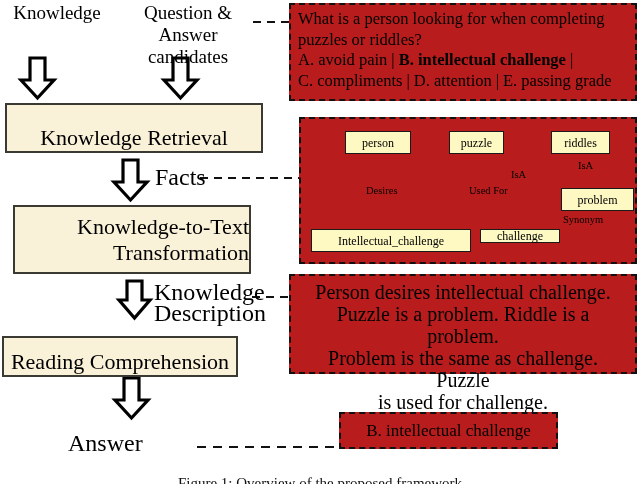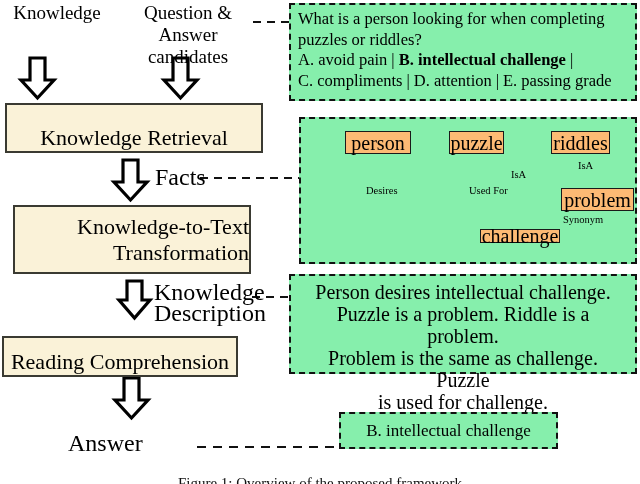--- a/index.html
+++ b/index.html
@@ -10,30 +10,30 @@
 
   
   .colhead{text-align:center;font-size:19px;line-height:22px;}
 
   
   .stage{box-sizing:border-box;background:#faf2d8;border:2px solid #3a3a32;
          display:flex;align-items:flex-end;justify-content:center;text-align:center;
          font-size:22px;line-height:26px;}
 
   
-  .panel{box-sizing:border-box;border:2px dashed #111;background:#86efac;}
+  .panel{box-sizing:border-box;border:2px dashed #111;background:#b91c1c;}
   .qtext{font-size:16.5px;line-height:20.5px;padding:4px 7px 2px 7px;}
   .desc{font-size:20px;line-height:22px;text-align:center;padding:5px 8px;}
   .ansbox{display:flex;align-items:center;justify-content:center;
           font-size:17px;}
 
   
-  .node{box-sizing:border-box;border:1.6px solid #1a1a1a;background:#fdba74;
+  .node{box-sizing:border-box;border:1.6px solid #1a1a1a;background:#fef9c3;
         display:flex;align-items:center;justify-content:center;
-        font-size:20px;line-height:18px;white-space:nowrap;}
+        font-size:12px;line-height:18px;white-space:nowrap;}
 
   
   .elabel{font-size:10.5px;line-height:11px;white-space:nowrap;
           font-family:"Liberation Serif","DejaVu Serif",serif;}
 
   
   .flab{font-size:24px;line-height:21px;white-space:nowrap;}
 
   
   svg.overlay{position:absolute;left:0;top:0;width:640px;height:484px;
@@ -141,20 +141,23 @@
   </div>
   <div class="abs node" style="left:449px;top:131px;width:55px;height:23px;">
     <span>puzzle</span>
   </div>
   <div class="abs node" style="left:551px;top:131px;width:59px;height:23px;">
     <span>riddles</span>
   </div>
   <div class="abs node" style="left:561px;top:188px;width:73px;height:23px;">
     <span>problem</span>
   </div>
+  <div class="abs node" style="left:311px;top:229px;width:160px;height:23px;">
+    <span>Intellectual_challenge</span>
+  </div>
   <div class="abs node" style="left:480px;top:229px;width:80px;height:14px;">
     <span>challenge</span>
   </div>
 
   <div class="abs elabel" style="left:366px;top:185px;">Desires</div>
   <div class="abs elabel" style="left:469px;top:185px;">Used For</div>
   <div class="abs elabel" style="left:511px;top:169px;">IsA</div>
   <div class="abs elabel" style="left:578px;top:160px;">IsA</div>
   <div class="abs elabel" style="left:563px;top:214px;">Synonym</div>
 

